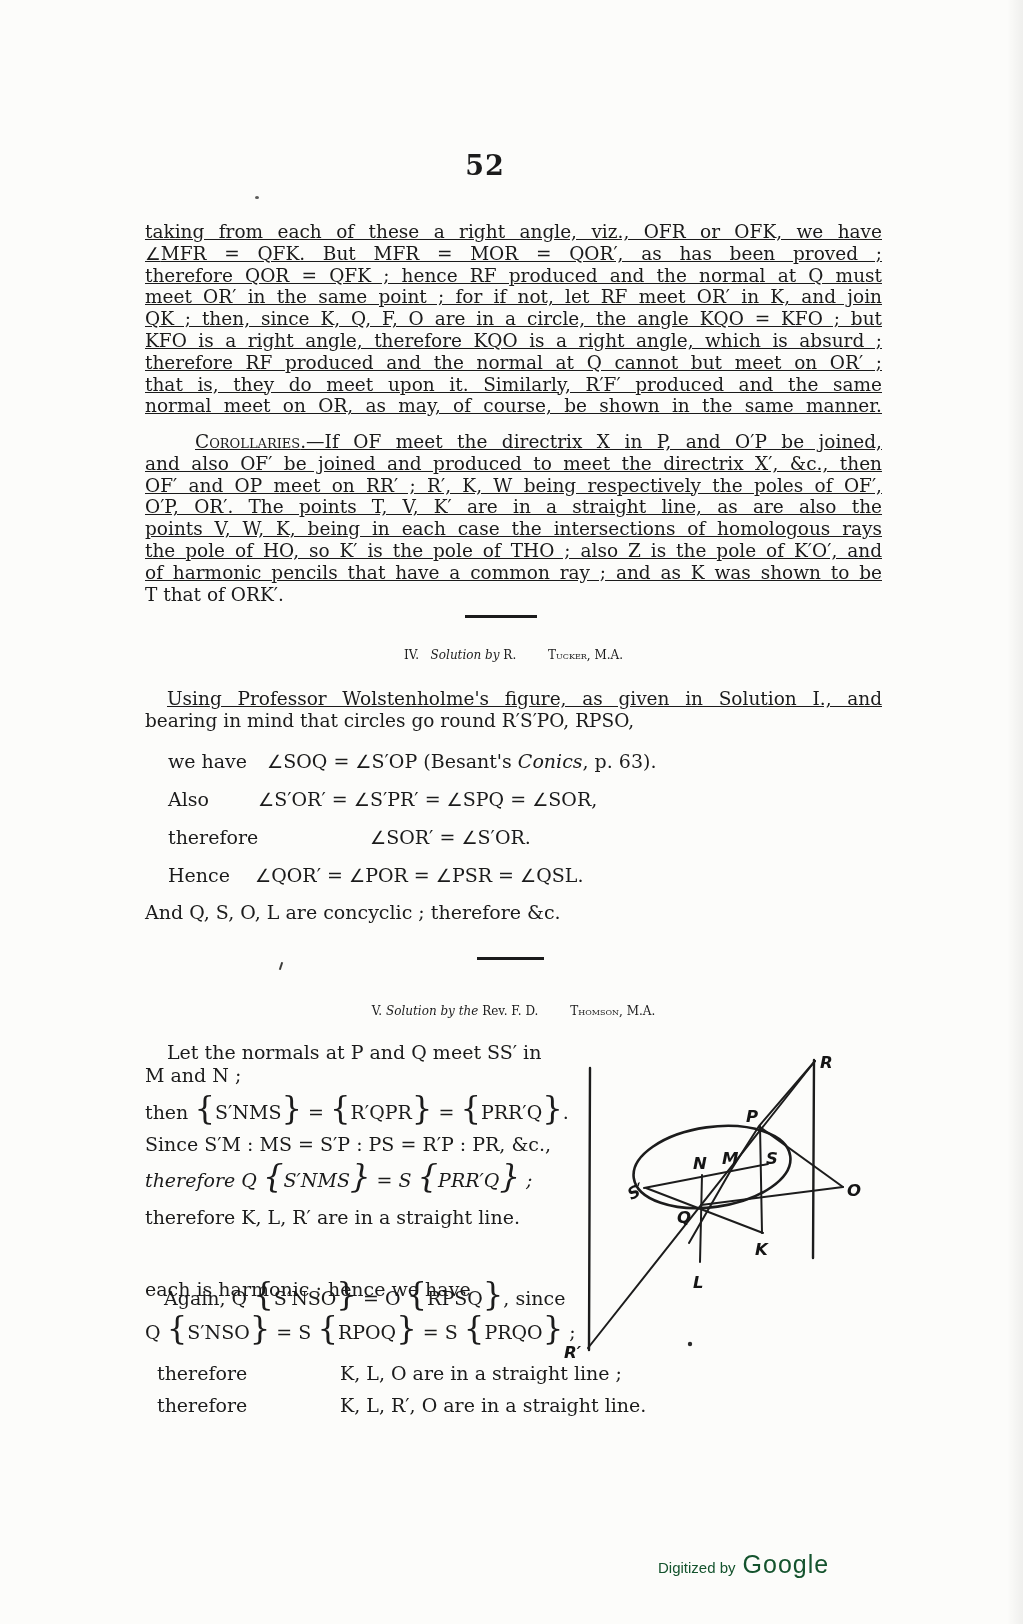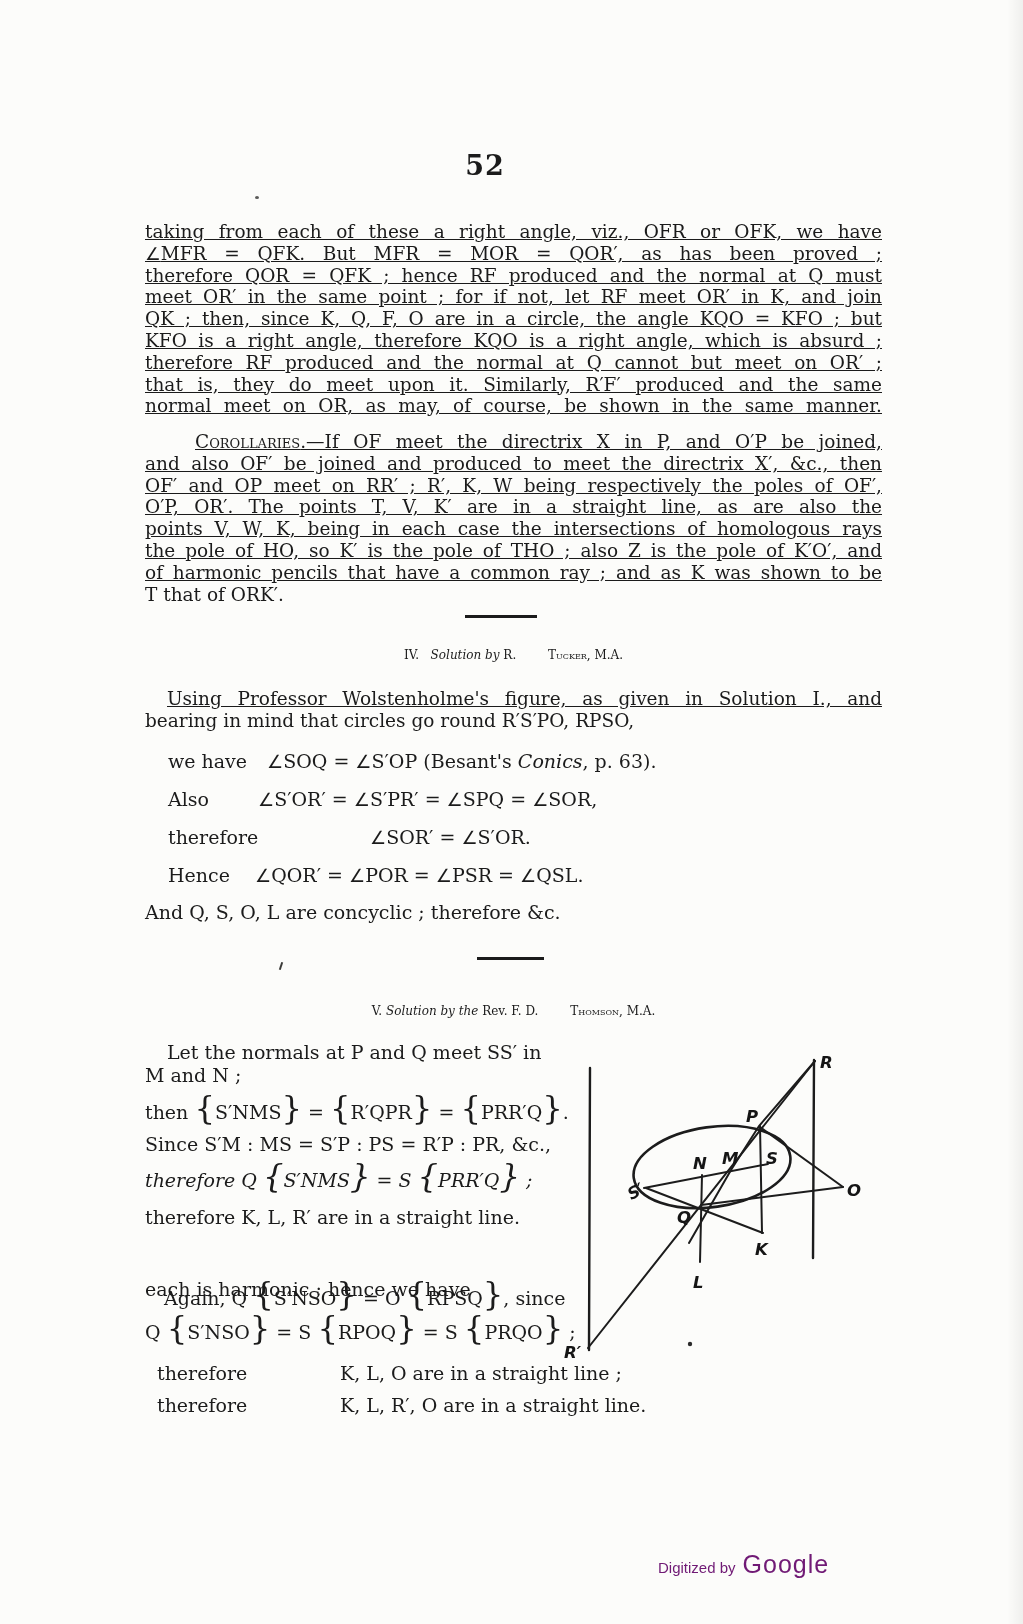--- a/index.html
+++ b/index.html
@@ -26,21 +26,21 @@
   .ang { font-family:"DejaVu Sans", sans-serif; font-size:95%; }
   .brace { font-family:"DejaVu Serif", serif; font-size:170%; font-weight:400;
            vertical-align:-10%; line-height:0; }
   .col5 { font-size:19px; white-space:nowrap; }
   .lh36 { line-height:36px; height:36px; }
   .lh22 { line-height:22px; height:22px; }
   .thrule { background:#1b1b1b; height:3px; }
   .threfore-row { font-size:19px; white-space:nowrap; }
   .figlbl text { font-family:"DejaVu Sans", sans-serif; font-style:italic;
                  font-weight:bold; font-size:16.5px; fill:#151515; }
-  .footer { display:flex; align-items:baseline; color:#701a75; }
+  .footer { display:flex; align-items:baseline; color:#14532d; }
   .footer .dig { font-family:"Liberation Sans", sans-serif; font-size:15px; }
   .footer .goog { font-family:Liberation Sans, sans-serif; font-size:25px;
                   letter-spacing:1px; margin-left:7px; }
   .artifact-dot { width:4px; height:3px; background:#5a5a58; border-radius:50%; }
   .artifact-tick { width:2px; height:8px; background:#3a3a38; transform:rotate(18deg); }
 </style>
 </head>
 <body>
 
 <div class="page">

